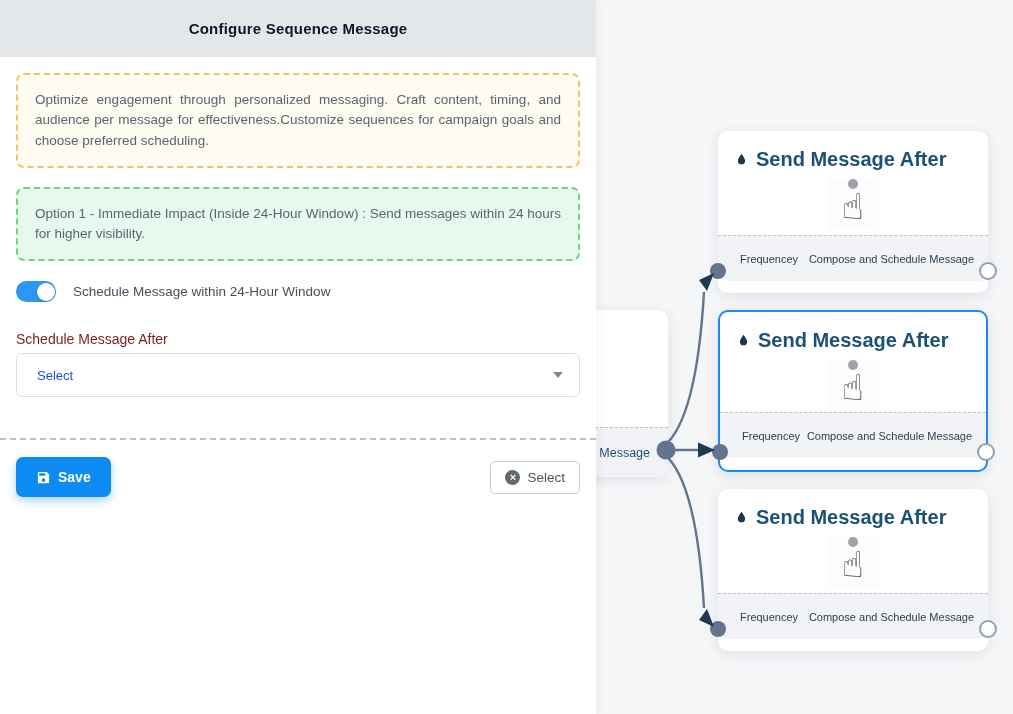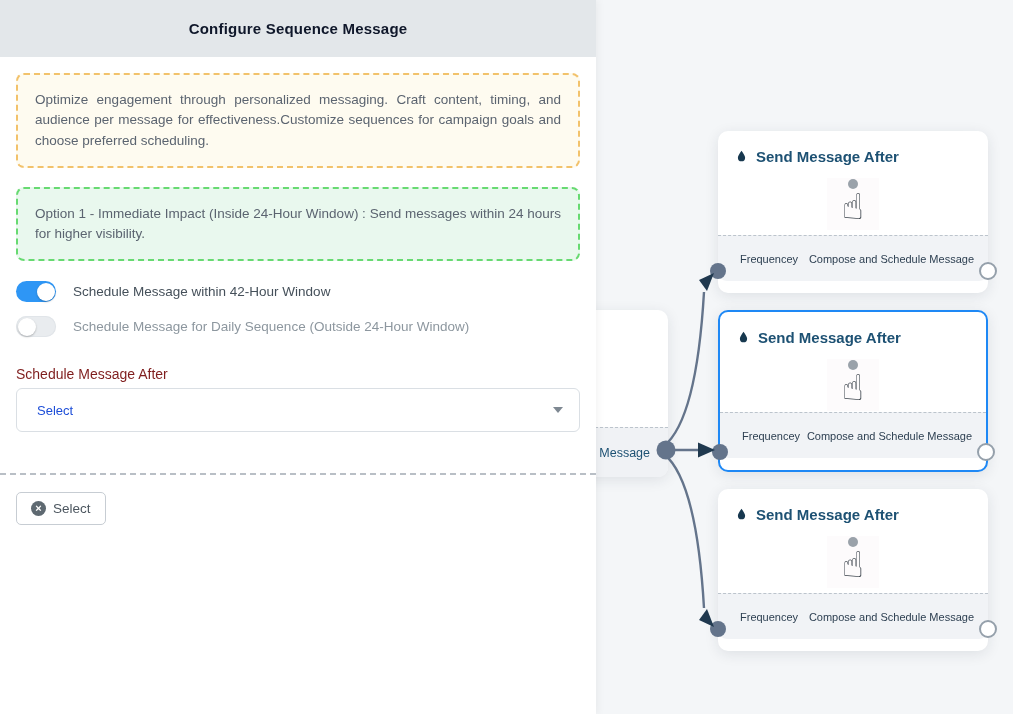--- a/index.html
+++ b/index.html
@@ -53,21 +53,21 @@
   .circle-x { width:15px; height:15px; border-radius:50%; background:#5e6971; color:#fff;
               font-size:11px; line-height:15px; text-align:center; font-weight:700; }
 
   
   .canvas { position:absolute; inset:0; z-index:1; }
 
   .node { position:absolute; left:718px; width:270px; height:162px; background:#fff; border-radius:10px;
           box-shadow:0 3px 14px rgba(30,40,60,.10); z-index:2; cursor:pointer; }
   .node.selected { border:2px solid #1e88f5; }
   .node-title { display:flex; align-items:center; gap:7px; padding:17px 0 0 16px;
-                font-size:15px; font-weight:700; color:#1d5173; }
+                font-size:20px; font-weight:700; color:#1d5173; }
   .tap-wrap { position:absolute; left:50%; top:47px; transform:translateX(-50%);
               width:52px; height:52px; background:#fdfbfc; display:flex; align-items:center; justify-content:center; }
   .tap-glyph { font-family:"DejaVu Sans", sans-serif; font-size:36px; color:#424a52; line-height:1;
                margin-top:6px; }
   .tap-dot { position:absolute; top:1px; left:21px; width:10px; height:10px; border-radius:50%;
              background:#9aa2aa; }
   .node-footer { position:absolute; left:0; right:0; bottom:12px; height:46px; background:#f1f3f6;
                  border-top:1px dashed #bcc4cc; border-radius:0 0 9px 9px;
                  display:flex; align-items:center; justify-content:space-between; padding:0 14px 0 22px; }
   .port-label { font-size:11px; color:#2e4052; }
@@ -178,39 +178,39 @@
       <div class="alert alert-success">
         <span>Option 1 - Immediate Impact (Inside 24-Hour Window) : Send messages within 24 hours for higher visibility.</span>
       </div>
 
 
       <div class="toggles">
         <div class="toggle-row">
           <span class="switch on">
               <span class="knob"></span>
             </span>
-          <span class="toggle-label primary">Schedule Message within 42-Hour Window</span>
-        </div>
-        <div class="toggle-row">
-          <span class="switch off">
-              <span class="knob"></span>
-            </span>
-          <span class="toggle-label muted">Schedule Message for Daily Sequence (Outside 24-Hour Window)</span>
+          <span class="toggle-label primary">Schedule Message within 24-Hour Window</span>
         </div>
       </div>
 
       <div class="field-label">Schedule Message After</div>
       <div class="select-box">
         <span class="select-value">Select</span>
         <span class="caret-down"></span>
       </div>
 
       <div class="panel-divider"></div>
 
       <div class="panel-footer">
+        <button class="btn-save">
+          <svg width="15" height="15" viewBox="0 0 24 24">
+            <path fill="#ffffff" d="M17 3H5c-1.11 0-2 .9-2 2v14c0 1.1.89 2 2 2h14c1.1 0 2-.9 2-2V7l-4-4zm-5 16c-1.66 0-3-1.34-3-3s1.34-3 3-3 3 1.34 3 3-1.34 3-3 3zm3-10H5V5h10v4z"></path>
+          </svg>
+          <span>Save</span>
+        </button>
         <button class="btn-close">
           <span class="circle-x">×</span>
           <span>Select</span>
         </button>
       </div>
     </div>
   </div>
 
 </div>
 

